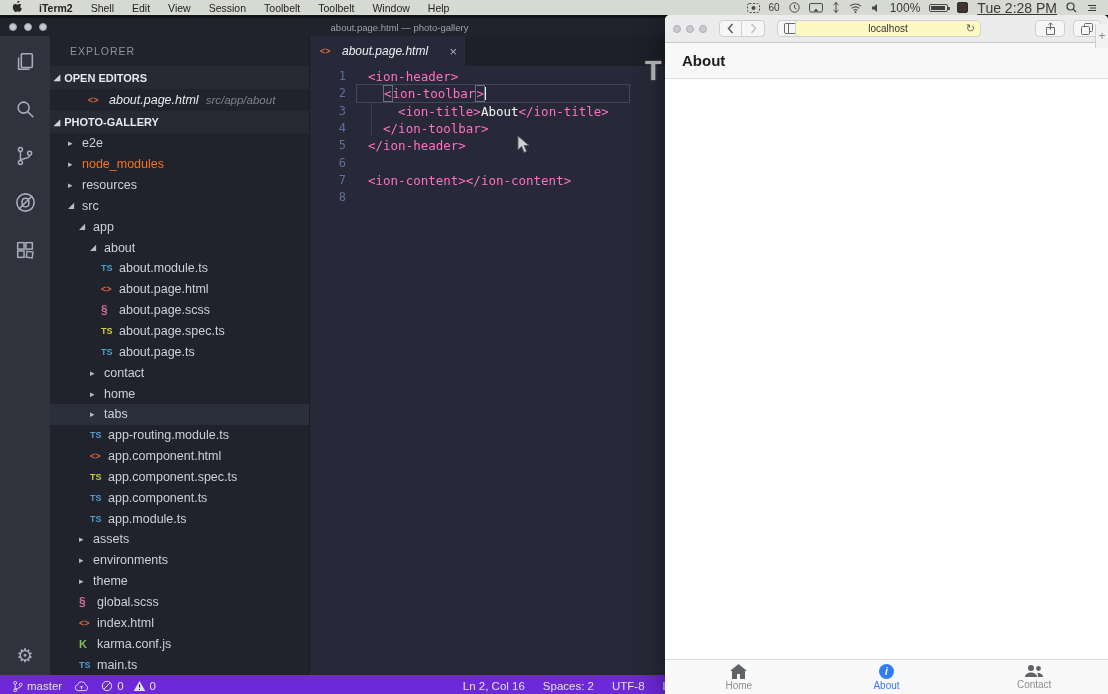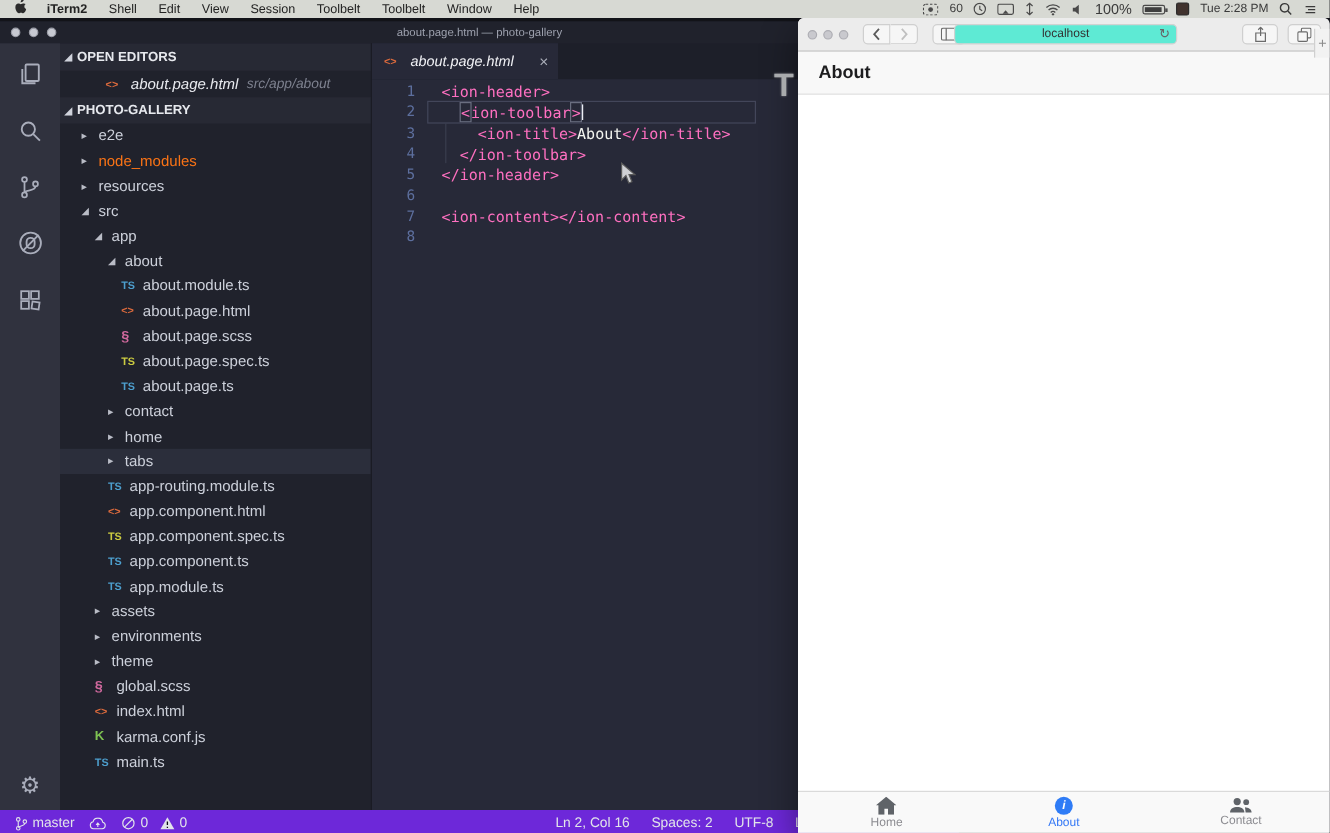--- a/index.html
+++ b/index.html
@@ -92,21 +92,21 @@
             display:flex; flex-direction:column; }
   #saf-toolbar { height:28px; background:#ececec; border-bottom:1px solid #c6c6c6; display:flex;
                  align-items:center; flex:0 0 28px; position:relative; }
   #saf-toolbar .traffic { margin-left:8px; gap:5px; }
   #saf-toolbar .tl-dot { width:8px; height:8px; background:#c9c9ce; border-color:#aeaeb4; }
   .saf-btn { height:17px; border:1px solid #cfcfcf; border-radius:4px; background:#f6f6f6;
              display:flex; align-items:center; justify-content:center; color:#555; }
   #saf-back { width:23px; margin-left:12px; border-radius:4px 0 0 4px; }
   #saf-fwd { width:23px; border-left:none; border-radius:0 4px 4px 0; color:#bfbfbf; }
   #saf-sidebar-btn { width:28px; margin-left:12px; }
-  #url-field { position:absolute; left:130px; top:5px; width:186px; height:17px; background:#5eead4;
+  #url-field { position:absolute; left:130px; top:5px; width:186px; height:17px; background:#fef9c3;
                border:1px solid #d2d2d2; border-radius:4px; font-size:10px; color:#333;
                display:flex; align-items:center; justify-content:center; }
   #url-reload { position:absolute; right:5px; top:1px; font-size:11px; color:#666; }
   #saf-share { position:absolute; left:370px; top:5px; width:30px; }
   #saf-tabs-btn { position:absolute; left:408px; top:5px; width:28px; }
   #saf-newtab { position:absolute; right:0; top:9px; width:13px; height:24px; background:#f2f2f2;
                 border-left:1px solid #d0d0d0; color:#8b8b8b; font-size:12px; display:flex;
                 align-items:center; justify-content:center; }
   #ion-header { height:36px; background:#f8f8f8; border-bottom:1px solid #dcdcdc; display:flex;
                 align-items:center; flex:0 0 36px; }
@@ -177,21 +177,21 @@
     <span>
         <svg width="10" height="10" viewBox="0 0 10 10">
           <path d="M1 3.5h2L6 1v8L3 6.5H1z" fill="#4a4a4a"></path>
         </svg>
       </span>
     <span style="font-size:12px;">100%</span>
     <span class="battery-shell">
         <span class="battery-fill"></span>
       </span>
     <span class="app-square"></span>
-    <span style="font-size:10px;">Tue 2:28 PM</span>
+    <span style="font-size:14px;text-decoration:underline;">Tue 2:28 PM</span>
     <span>
         <svg width="11" height="11" viewBox="0 0 11 11">
           <circle cx="4.5" cy="4.5" r="3.5" fill="none" stroke="#3a3a3a" stroke-width="1.2"></circle>
           <path d="M7.2 7.2 10 10" stroke="#3a3a3a" stroke-width="1.2"></path>
         </svg>
       </span>
     <span>
         <svg width="12" height="10" viewBox="0 0 12 10">
           <path d="M2 2.5h8M4 5h6M2 7.5h8" stroke="#3a3a3a" stroke-width="1.2"></path>
         </svg>
@@ -243,20 +243,21 @@
             <rect x="4" y="4" width="7" height="7"></rect>
             <rect x="13" y="4" width="7" height="7"></rect>
             <rect x="4" y="13" width="7" height="7"></rect>
             <rect x="13.8" y="13.8" width="6.5" height="6.5" transform="rotate(8 17 17)"></rect>
           </svg>
         </div>
         <div class="act-bottom">⚙</div>
       </div>
 
     <div id="sidebar">
+      <div id="explorer-title">EXPLORER</div>
       <div class="section-header">
         <span class="tw">◢</span>
         <span>OPEN EDITORS</span>
       </div>
       <div id="open-editor-item">
         <span class="ficon ic-html">&lt;&gt;</span>
         <span class="fname">about.page.html</span>
         <span class="fpath">src/app/about</span>
       </div>
       <div class="section-header" id="project-header">

